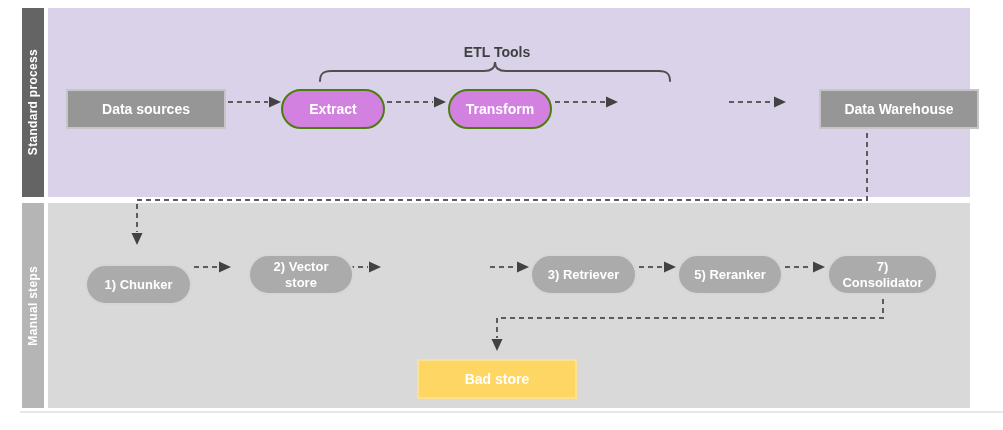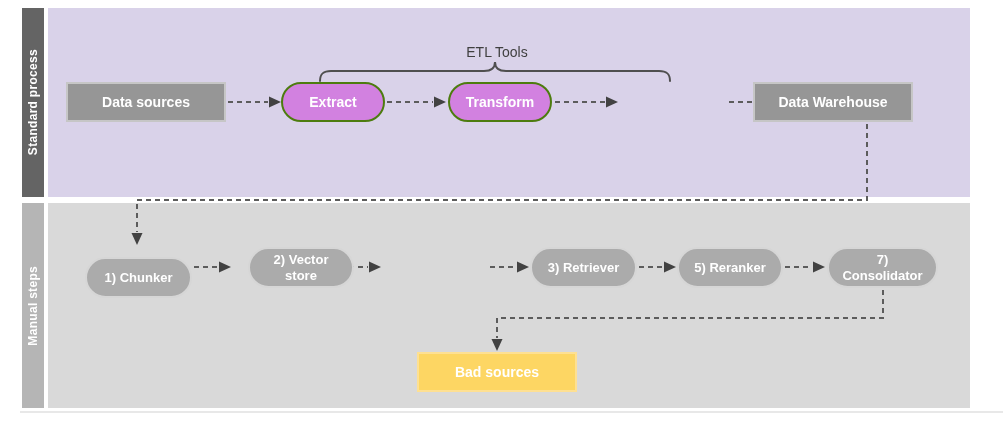--- a/index.html
+++ b/index.html
@@ -47,20 +47,21 @@
     position: absolute;
     display: flex;
     align-items: center;
     justify-content: center;
     color: #ffffff;
     font-weight: bold;
     text-align: center;
     line-height: 1.2;
     box-sizing: border-box;
     padding: 0 10px;
+    margin-top: 7px;
   }
   .rect-node {
     background: #969696;
     border: 2px solid #c6c6c6;
     font-size: 14px;
   }
   .pill-purple {
     background: #d281e0;
     border: 2px solid #4d7c0f;
     border-radius: 22px;
@@ -76,21 +77,21 @@
     background: #fdd663;
     border: 2px solid #fee092;
     font-size: 14px;
   }
   .bracket-label {
     position: absolute;
     left: 437px; top: 44px;
     width: 120px;
     text-align: center;
     font-size: 14px;
-    font-weight: normal;
+    font-weight: bold;
     color: #3f3f3f;
   }
   .overlay {
     position: absolute;
     left: 0; top: 0;
     width: 1003px; height: 430px;
     pointer-events: none;
   }
   .connector {
     stroke: #5c5c5c;
@@ -103,21 +104,21 @@
     stroke: #4f4f4f;
     stroke-width: 2;
     fill: none;
     stroke-linecap: round;
   }
   
   .n-data-sources   { left: 66px;  top: 82px;  width: 160px; height: 40px; }
   .n-extract        { left: 281px; top: 82px;  width: 104px; height: 40px; }
   .n-transform      { left: 448px; top: 82px;  width: 104px; height: 40px; }
   .n-load           { left: 621px; top: 82px;  width: 104px; height: 40px; }
-  .n-data-warehouse { left: 753px; top: 82px;  width: 160px; height: 40px; }
+  .n-data-warehouse { left: 819px; top: 82px;  width: 160px; height: 40px; }
   .n-chunker        { left: 85px;  top: 257px; width: 107px; height: 41px; }
   .n-vector-store   { left: 248px; top: 247px; width: 106px; height: 41px; }
   .n-rewriter       { left: 382px; top: 247px; width: 106px; height: 41px; }
   .n-retriever      { left: 530px; top: 247px; width: 107px; height: 41px; }
   .n-reranker       { left: 677px; top: 247px; width: 106px; height: 41px; }
   .n-consolidator   { left: 827px; top: 247px; width: 111px; height: 41px; }
   .n-bad-output     { left: 417px; top: 352px; width: 160px; height: 40px; }
 </style>
 </head>
 <body>
@@ -179,15 +180,15 @@
   <div class="node rect-node n-data-sources">Data sources</div>
   <div class="node pill-purple n-extract">Extract</div>
   <div class="node pill-purple n-transform">Transform</div>
   <div class="node rect-node n-data-warehouse">Data Warehouse</div>
 
   <div class="node pill-gray n-chunker">1) Chunker</div>
   <div class="node pill-gray n-vector-store">2) Vector store</div>
   <div class="node pill-gray n-retriever">3) Retriever</div>
   <div class="node pill-gray n-reranker">5) Reranker</div>
   <div class="node pill-gray n-consolidator">7) Consolidator</div>
-  <div class="node out-node n-bad-output">Bad sources</div>
+  <div class="node out-node n-bad-output">Bad store</div>
 
 </div>
 
 </body></html>

